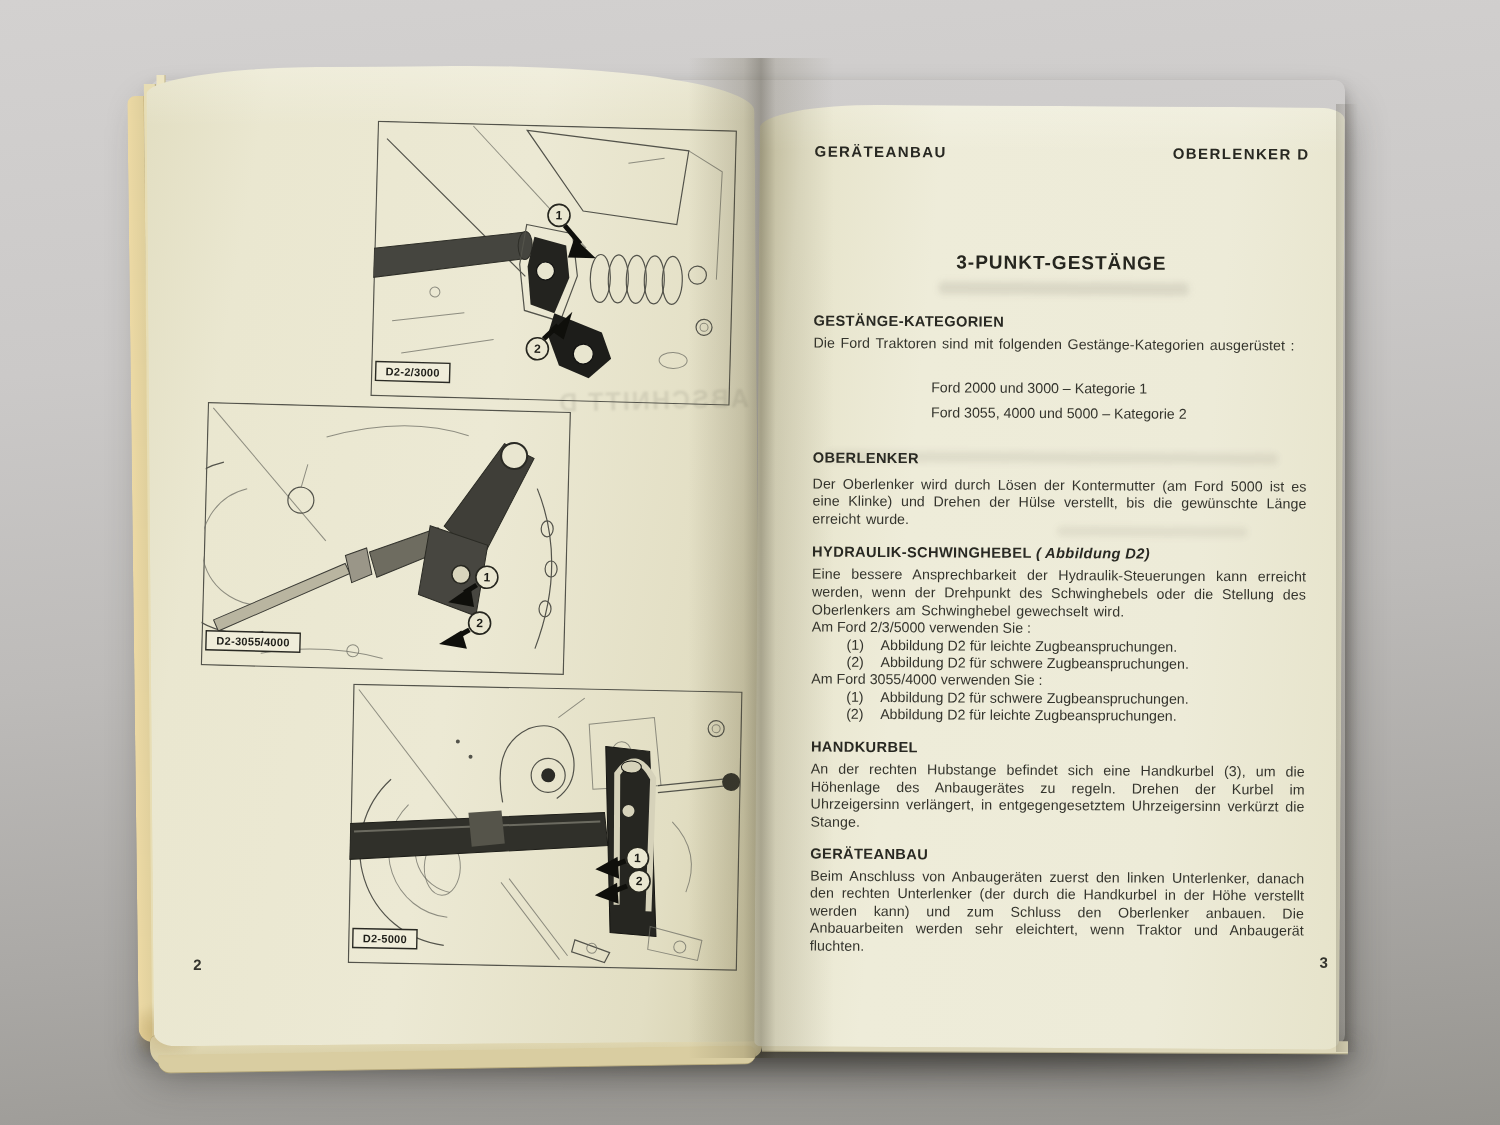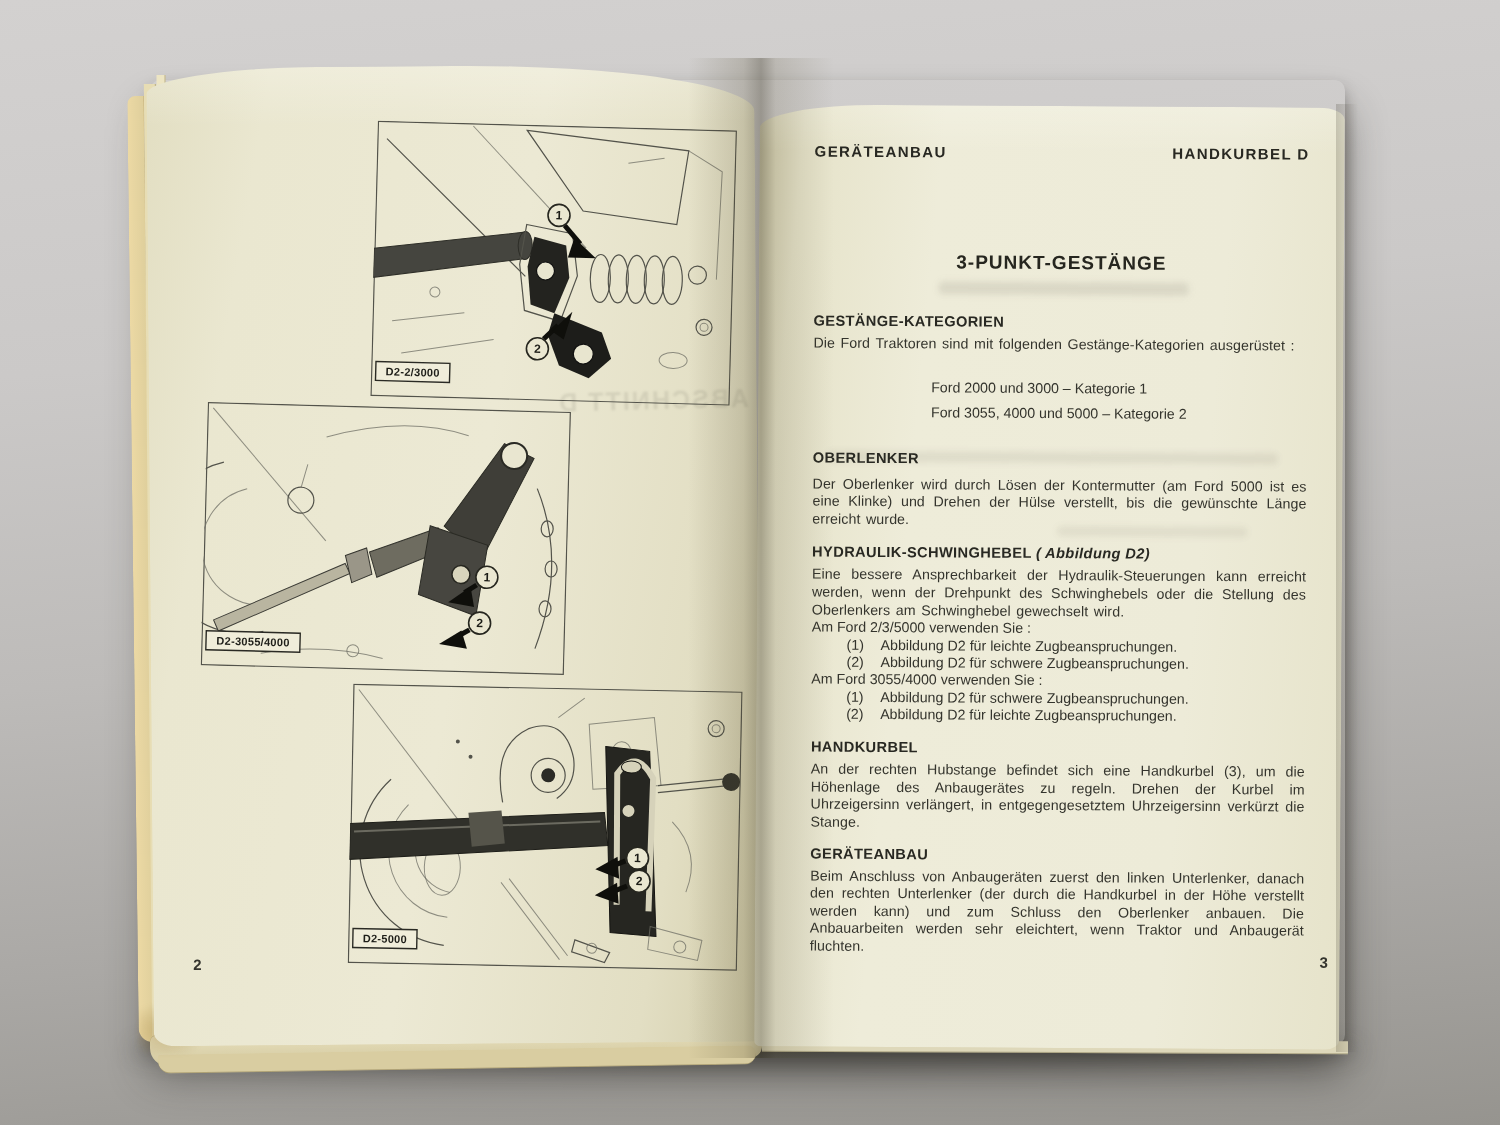--- a/index.html
+++ b/index.html
@@ -227,21 +227,21 @@
     <div class="page-num pn-left">2</div>
   </div>
 
   <div class="right-page">
     <div class="bleed-bar bb1"></div>
     <div class="bleed-bar bb2"></div>
     <div class="bleed-bar bb3"></div>
 
     <div class="rp-header">
       <span>GERÄTEANBAU</span>
-      <span>HANDKURBEL D</span>
+      <span>OBERLENKER D</span>
     </div>
 
     <div class="rp-title">3-PUNKT-GESTÄNGE</div>
 
     <div class="rp-body">
 
       <h3 class="sec-h">GESTÄNGE-KATEGORIEN</h3>
       <p class="para mt6">Die Ford Traktoren sind mit folgenden Gestänge-Kategorien ausgerüstet :</p>
       <div class="cat-list">
         <div>Ford 2000 und 3000 – Kategorie 1</div>

